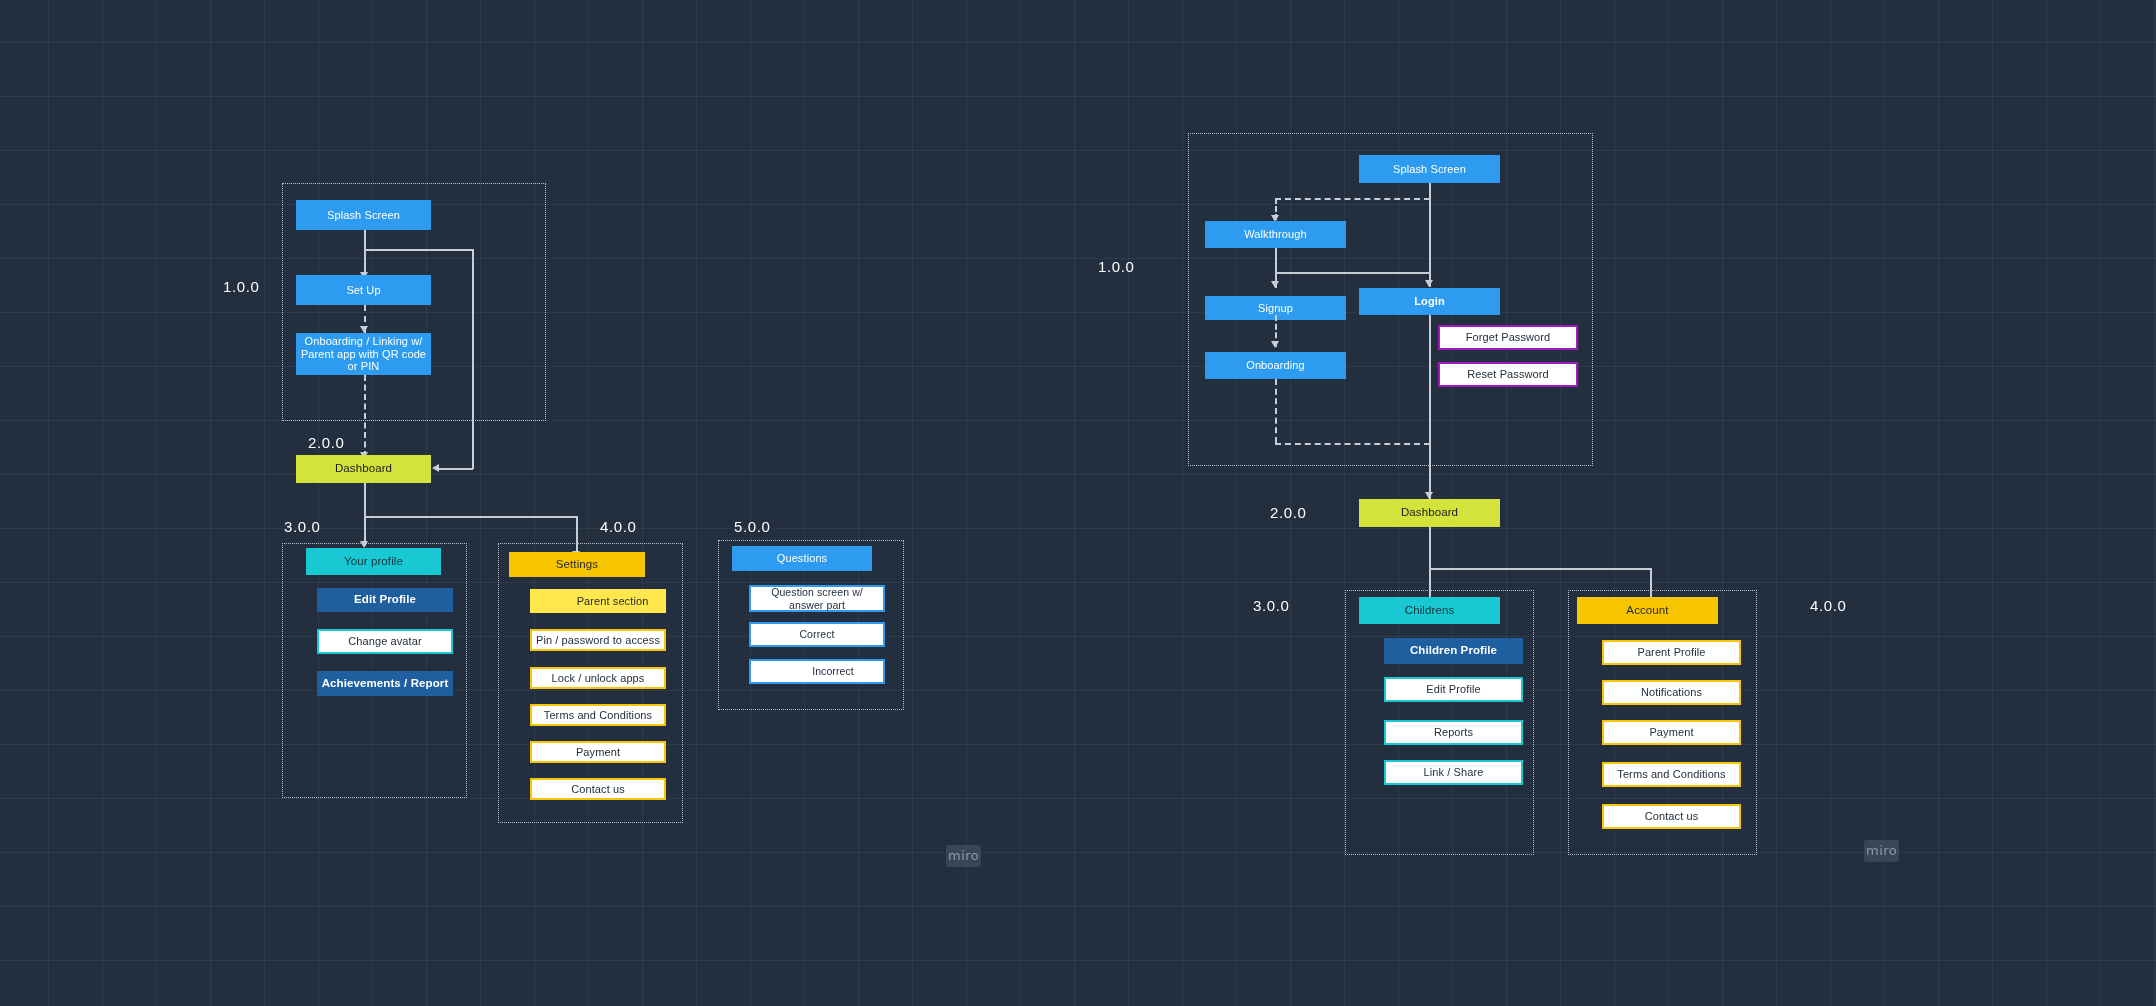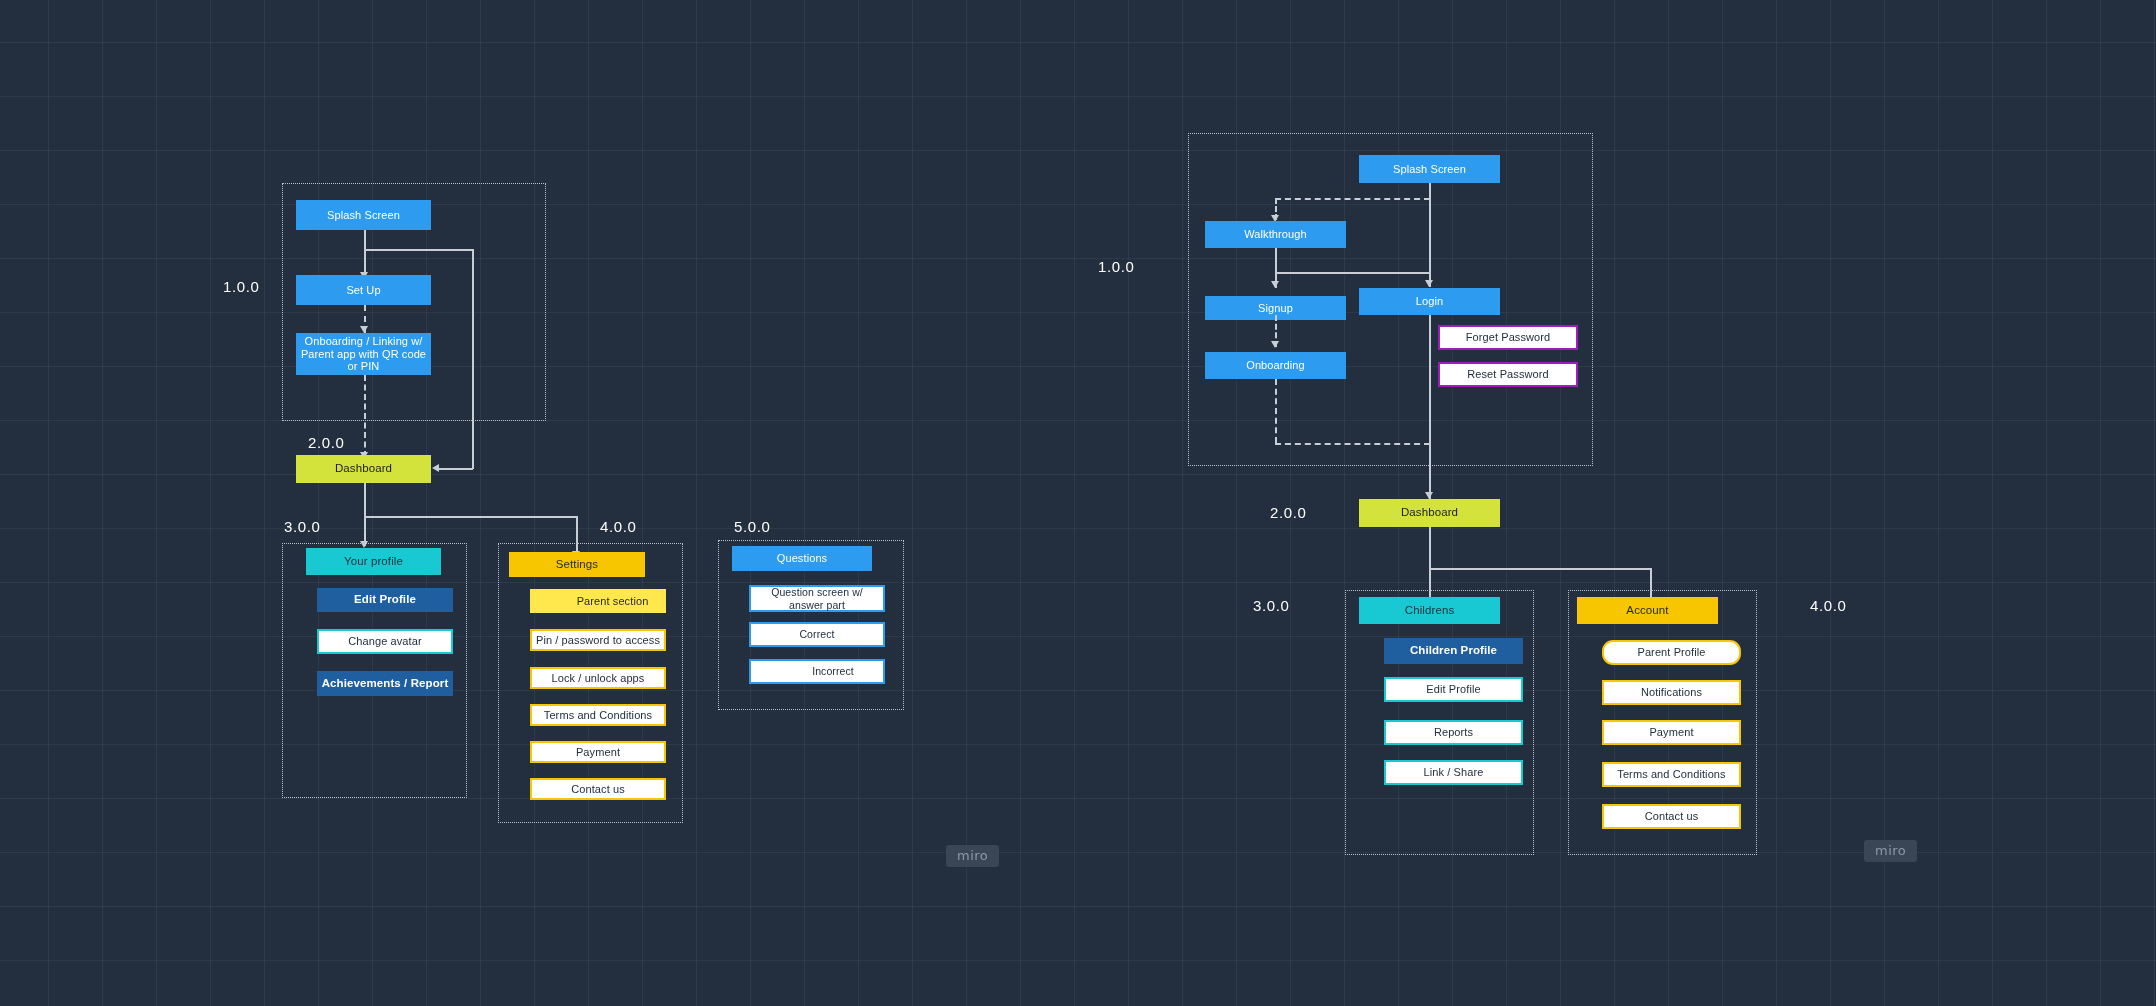--- a/index.html
+++ b/index.html
@@ -78,21 +78,21 @@
     border-bottom: 4.5px solid transparent;
     border-right: 7px solid #c8ced6;
   }
   
   .miro {
     position: absolute;
     background: #3a4656;
     color: #8d98a8;
     font-size: 13px;
     letter-spacing: .5px;
-    padding: 3px 11px 4px;
+    padding: 3px 2px 4px;
     border-radius: 3px;
     font-family: "DejaVu Sans", sans-serif;
   }
 </style>
 </head>
 <body>
 
 <div id="board">
 
   <div class="frame" style="left:282px; top:183px; width:264px; height:238px;"></div>
@@ -165,21 +165,21 @@
   <div class="arrow-d" style="left:1271px; top:215px;"></div>
 
   <div class="node n-blue" style="left:1205px; top:221px; width:141px; height:27px;">Walkthrough</div>
   <div class="ln ln-v" style="left:1275px; top:248px; height:40px;"></div>
   <div class="arrow-d" style="left:1271px; top:281px;"></div>
 
   <div class="ln ln-h" style="left:1275px; top:272px; width:155px;"></div>
 
   <div class="node n-blue" style="left:1205px; top:296px; width:141px; height:24px;">Signup</div>
 
-  <div class="node n-blue" style="left:1359px; top:288px; width:141px; height:27px;">Login</div>
+  <div class="node n-blue" style="left:1359px; top:288px; width:141px; height:27px;font-weight:bold;">Login</div>
 
   <div class="ln-dash-v" style="left:1275px; top:315px; height:32px;"></div>
   <div class="arrow-d" style="left:1271px; top:341px;"></div>
 
   <div class="node n-blue" style="left:1205px; top:352px; width:141px; height:27px;">Onboarding</div>
 
   <div class="ln-dash-v" style="left:1275px; top:379px; height:64px;"></div>
   <div class="ln-dash-h" style="left:1275px; top:443px; width:155px;"></div>
 
   <div class="ln ln-v" style="left:1429px; top:315px; height:184px;"></div>
@@ -202,21 +202,21 @@
   <div class="frame" style="left:1345px; top:590px; width:189px; height:265px;"></div>
   <div class="node n-teal" style="left:1359px; top:597px; width:141px; height:27px;">Childrens</div>
   <div class="node n-blue-dark" style="left:1384px; top:638px; width:139px; height:26px;">Children Profile</div>
   <div class="node n-white-t" style="left:1384px; top:677px; width:139px; height:25px;">Edit Profile</div>
   <div class="node n-white-t" style="left:1384px; top:720px; width:139px; height:25px;">Reports</div>
   <div class="node n-white-t" style="left:1384px; top:760px; width:139px; height:25px;">Link / Share</div>
 
   <div class="vlabel" style="left:1810px; top:597px;">4.0.0</div>
   <div class="frame" style="left:1568px; top:590px; width:189px; height:265px;"></div>
   <div class="node n-yellow" style="left:1577px; top:597px; width:141px; height:27px;">Account</div>
-  <div class="node n-white-y" style="left:1602px; top:640px; width:139px; height:25px;border-radius:11px;">Parent Profile</div>
+  <div class="node n-white-y" style="left:1602px; top:640px; width:139px; height:25px;">Parent Profile</div>
   <div class="node n-white-y" style="left:1602px; top:680px; width:139px; height:25px;">Notifications</div>
   <div class="node n-white-y" style="left:1602px; top:720px; width:139px; height:25px;">Payment</div>
   <div class="node n-white-y" style="left:1602px; top:762px; width:139px; height:25px;">Terms and Conditions</div>
   <div class="node n-white-y" style="left:1602px; top:804px; width:139px; height:25px;">Contact us</div>
 
   <div class="miro" style="left:1864px; top:840px;">miro</div>
 
 </div>
 
 </body></html>

